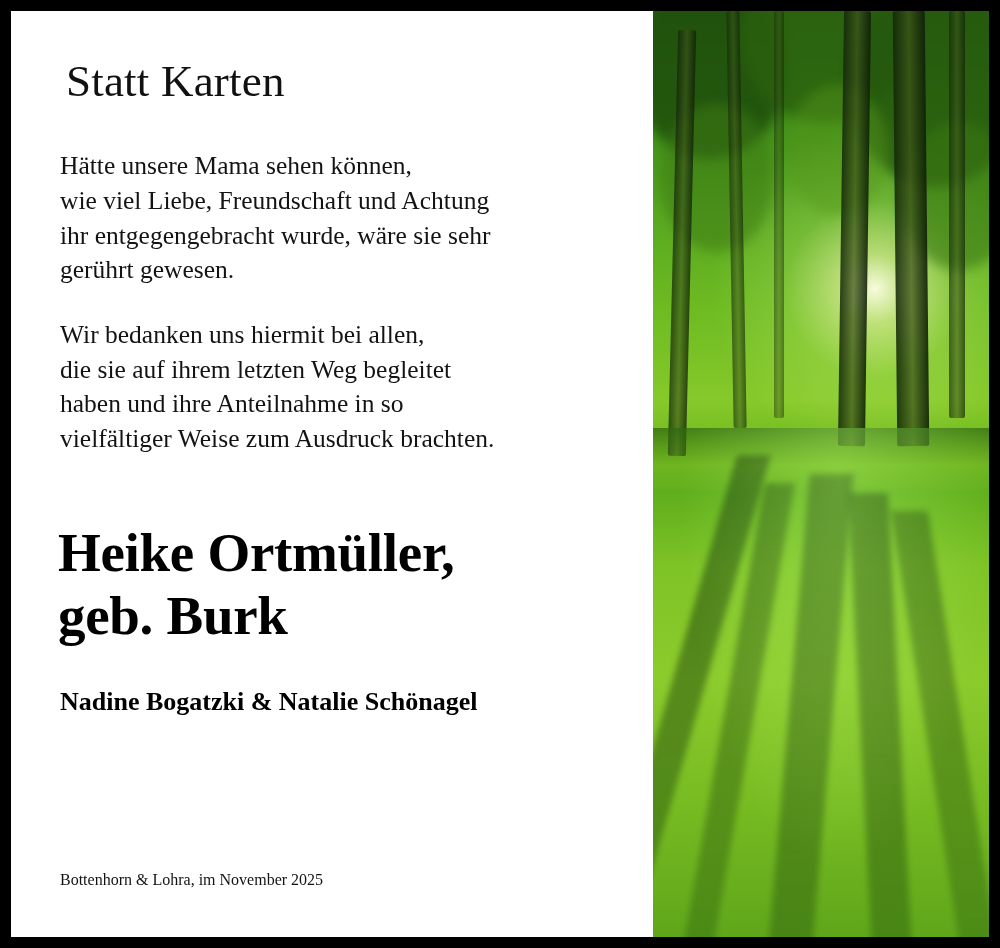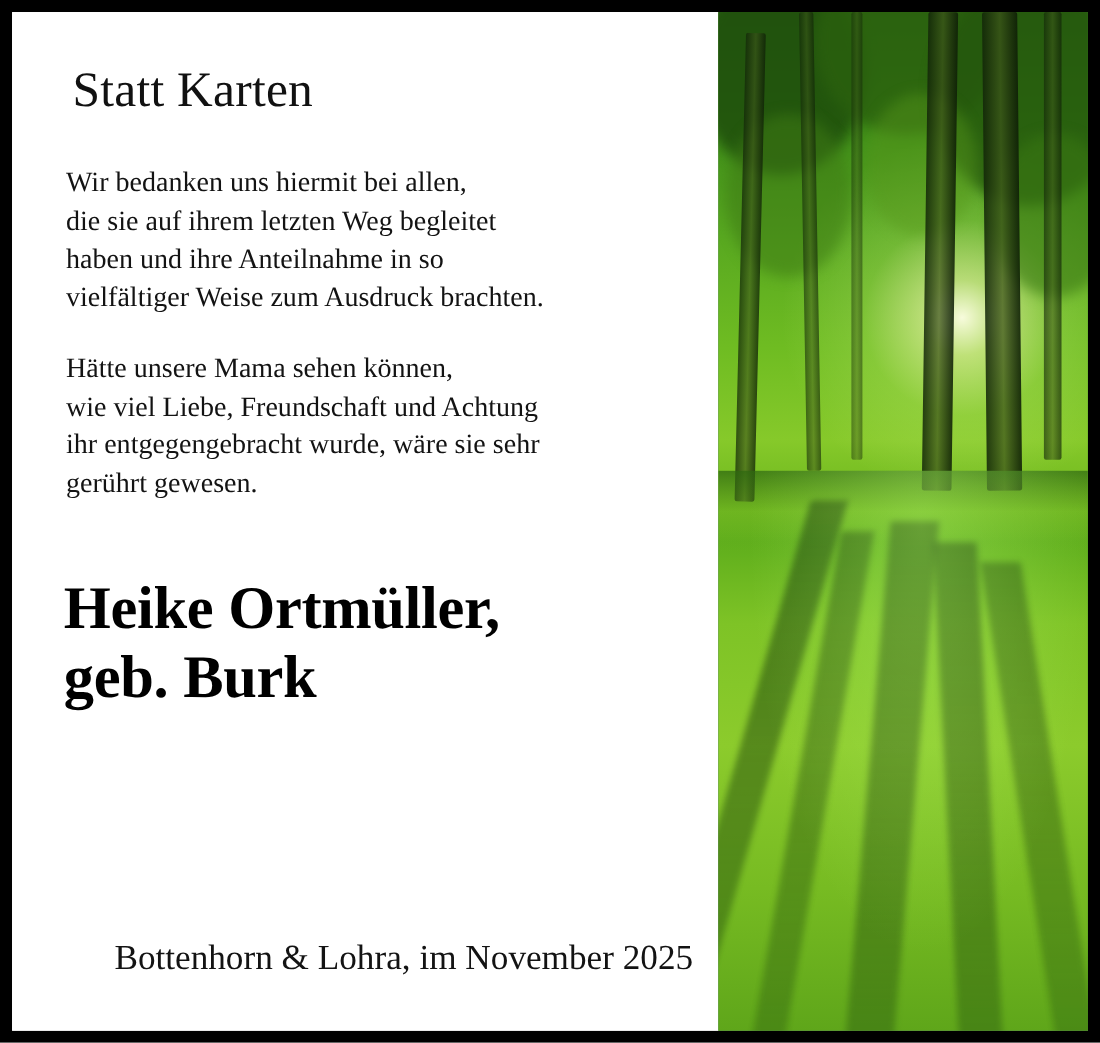--- a/index.html
+++ b/index.html
@@ -75,23 +75,22 @@
     line-height: 1.42;
     font-weight: 700;
     color: #000000;
     margin: 0 0 0 2px;
   }
 
   .place-date {
     position: absolute;
     left: 49px;
     bottom: 48px;
-    font-size: 32px;
+    font-size: 16px;
     color: #131313;
-    margin-left: 44px;
   }
 
   
   .image-col {
     position: relative;
     flex: 1 1 auto;
     overflow: hidden;
     background: #2f7a17;
   }
 
@@ -173,35 +172,36 @@
 </style>
 </head>
 <body>
 
 <div class="notice">
 
   <div class="text-col">
 
     <h1 class="headline">Statt Karten</h1>
 
+    <p class="para">Hätte unsere Mama sehen können,
+wie viel Liebe, Freundschaft und Achtung
+ihr entgegengebracht wurde, wäre sie sehr
+gerührt gewesen.</p>
+
     <p class="para">Wir bedanken uns hiermit bei allen,
 die sie auf ihrem letzten Weg begleitet
 haben und ihre Anteilnahme in so
 vielfältiger Weise zum Ausdruck brachten.</p>
 
-    <p class="para">Hätte unsere Mama sehen können,
-wie viel Liebe, Freundschaft und Achtung
-ihr entgegengebracht wurde, wäre sie sehr
-gerührt gewesen.</p>
-
     <div class="name-block">
       <div class="name-line">Heike Ortmüller,
 geb. Burk</div>
     </div>
 
+    <p class="relatives">Nadine Bogatzki &amp; Natalie Schönagel</p>
 
     <div class="place-date">Bottenhorn &amp; Lohra, im November 2025</div>
   </div>
 
   <div class="image-col">
     <div class="photo">
       <div class="leaf l1"></div>
       <div class="leaf l2"></div>
       <div class="leaf l3"></div>
       <div class="leaf l4"></div>

